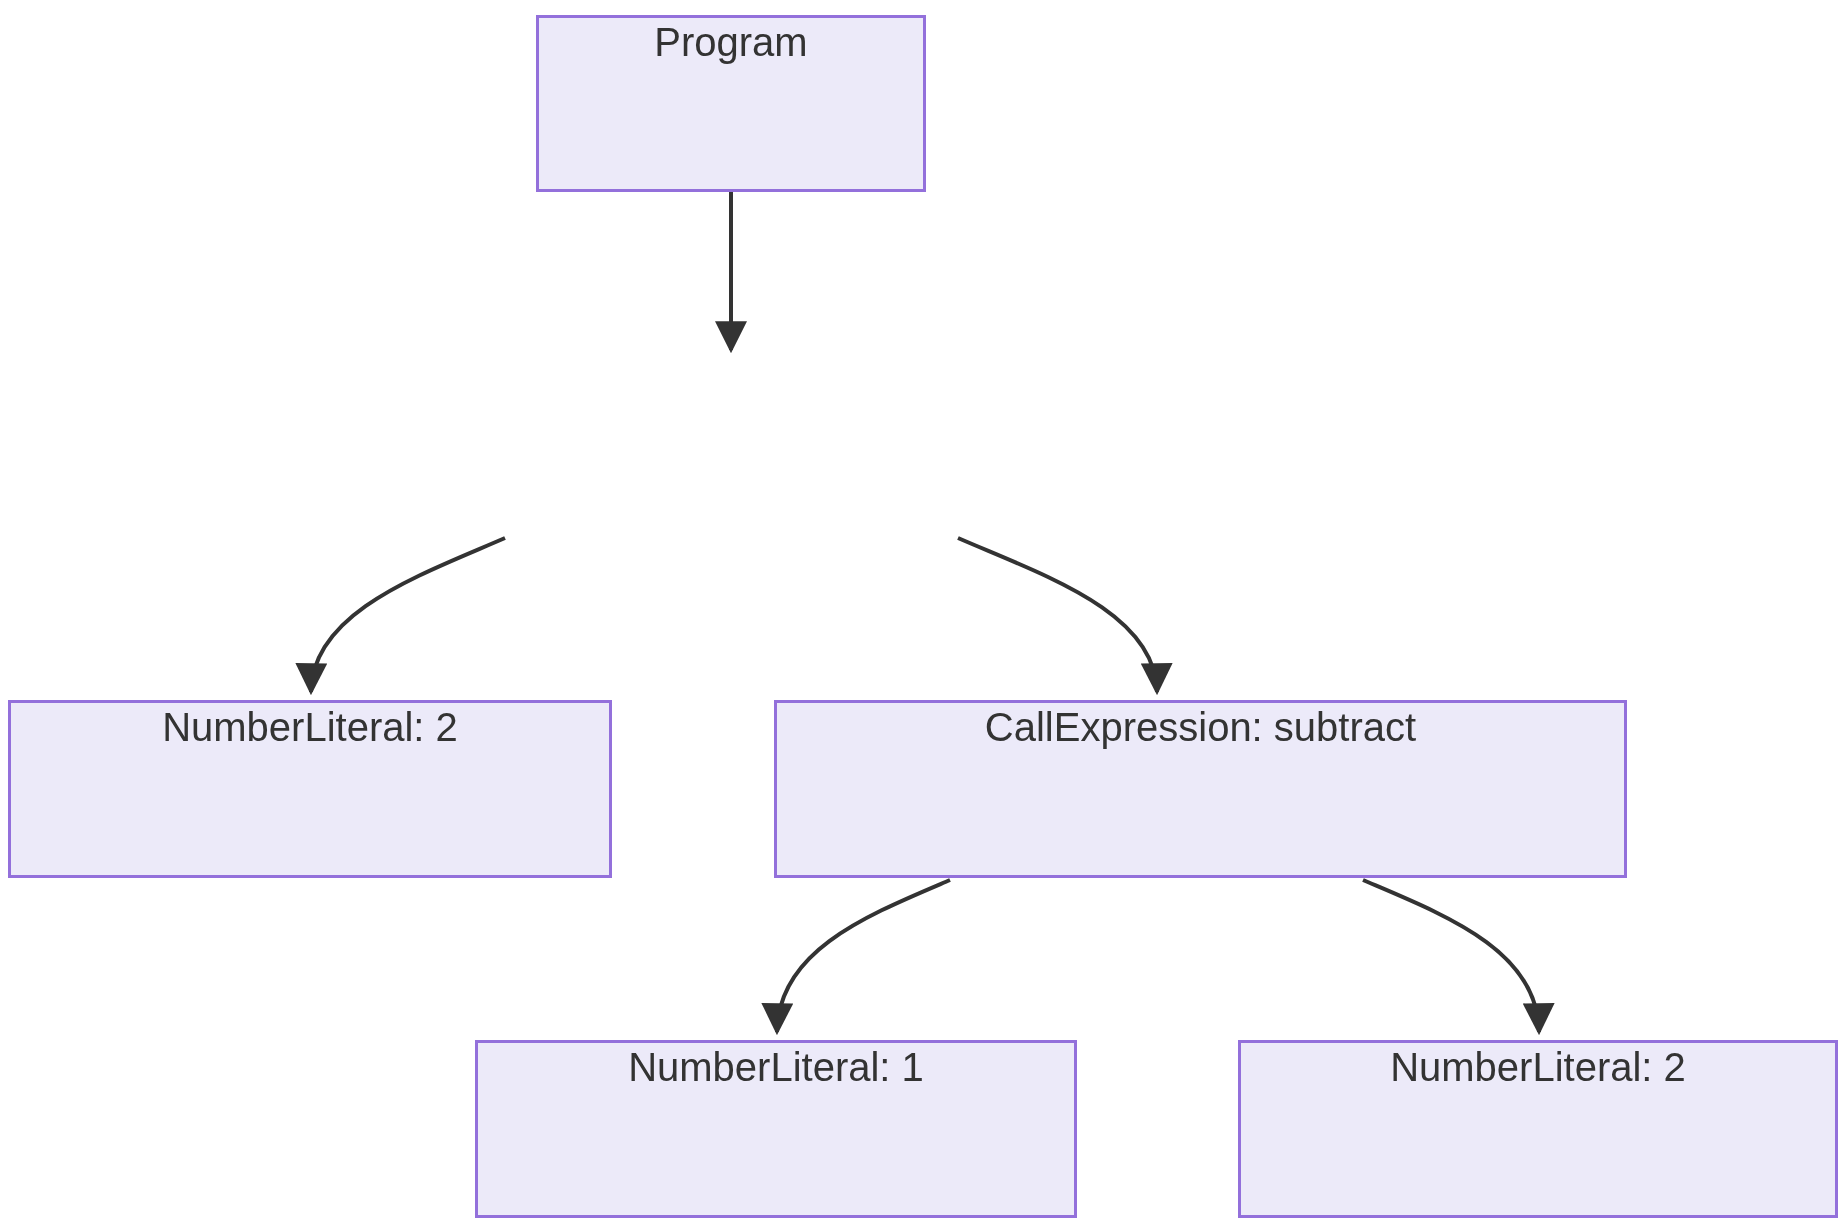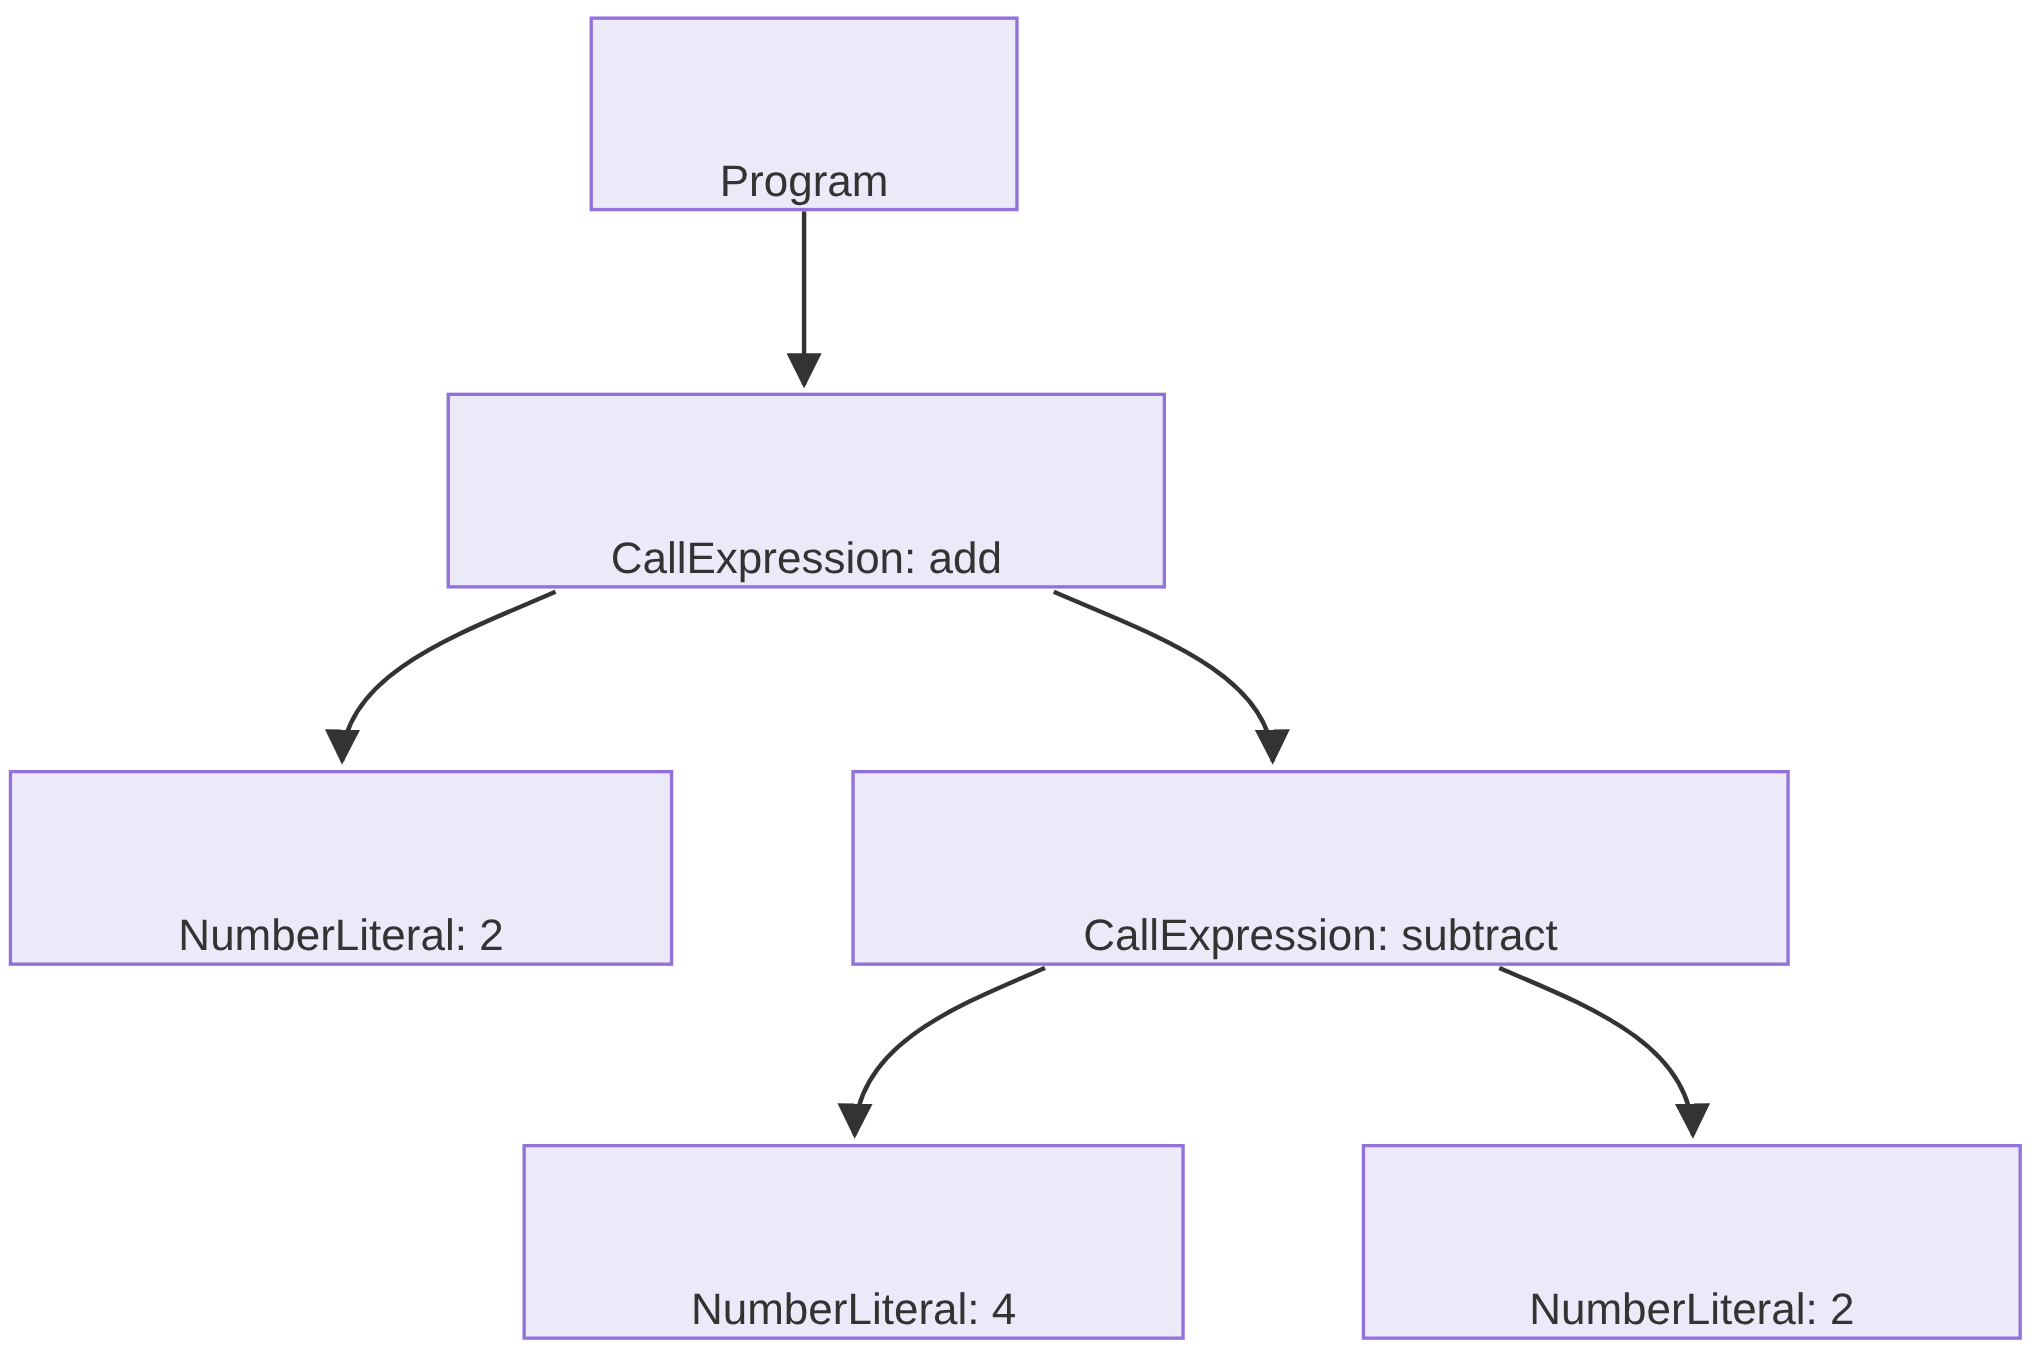--- a/index.html
+++ b/index.html
@@ -34,21 +34,21 @@
     stroke: var(--edge-color);
     stroke-width: 4px;
   }
   .arrowhead {
     fill: var(--edge-color);
     stroke: none;
   }
   .node {
     position: absolute;
     display: flex;
-    align-items: flex-end;
+    align-items: flex-start;
     justify-content: center;
     background: var(--node-fill);
     border: 3px solid var(--node-border);
     color: var(--text-color);
     font-size: 40px;
     line-height: 1.2;
     text-align: center;
     white-space: nowrap;
   }
   
@@ -74,33 +74,30 @@
     <path class="edge" d="M505,538 C420,575 312,612 311,692" marker-end="url(#arrow)"></path>
     <path class="edge" d="M958,538 C1043,575 1156,612 1157,692" marker-end="url(#arrow)"></path>
     <path class="edge" d="M950,880 C868,915 778,950 777,1032" marker-end="url(#arrow)"></path>
     <path class="edge" d="M1363,880 C1445,915 1538,950 1539,1032" marker-end="url(#arrow)"></path>
   </svg>
 
   <div class="node node-program">
     <span>Program</span>
   </div>
 
-  <div class="node node-call-add">
-    <span>CallExpression: add</span>
-  </div>
 
   <div class="node node-num2-left">
     <span>NumberLiteral: 2</span>
   </div>
 
   <div class="node node-call-subtract">
     <span>CallExpression: subtract</span>
   </div>
 
   <div class="node node-num4">
-    <span>NumberLiteral: 4</span>
+    <span>NumberLiteral: 1</span>
   </div>
 
   <div class="node node-num2-right">
     <span>NumberLiteral: 2</span>
   </div>
 
 </div>
 
 </body></html>

